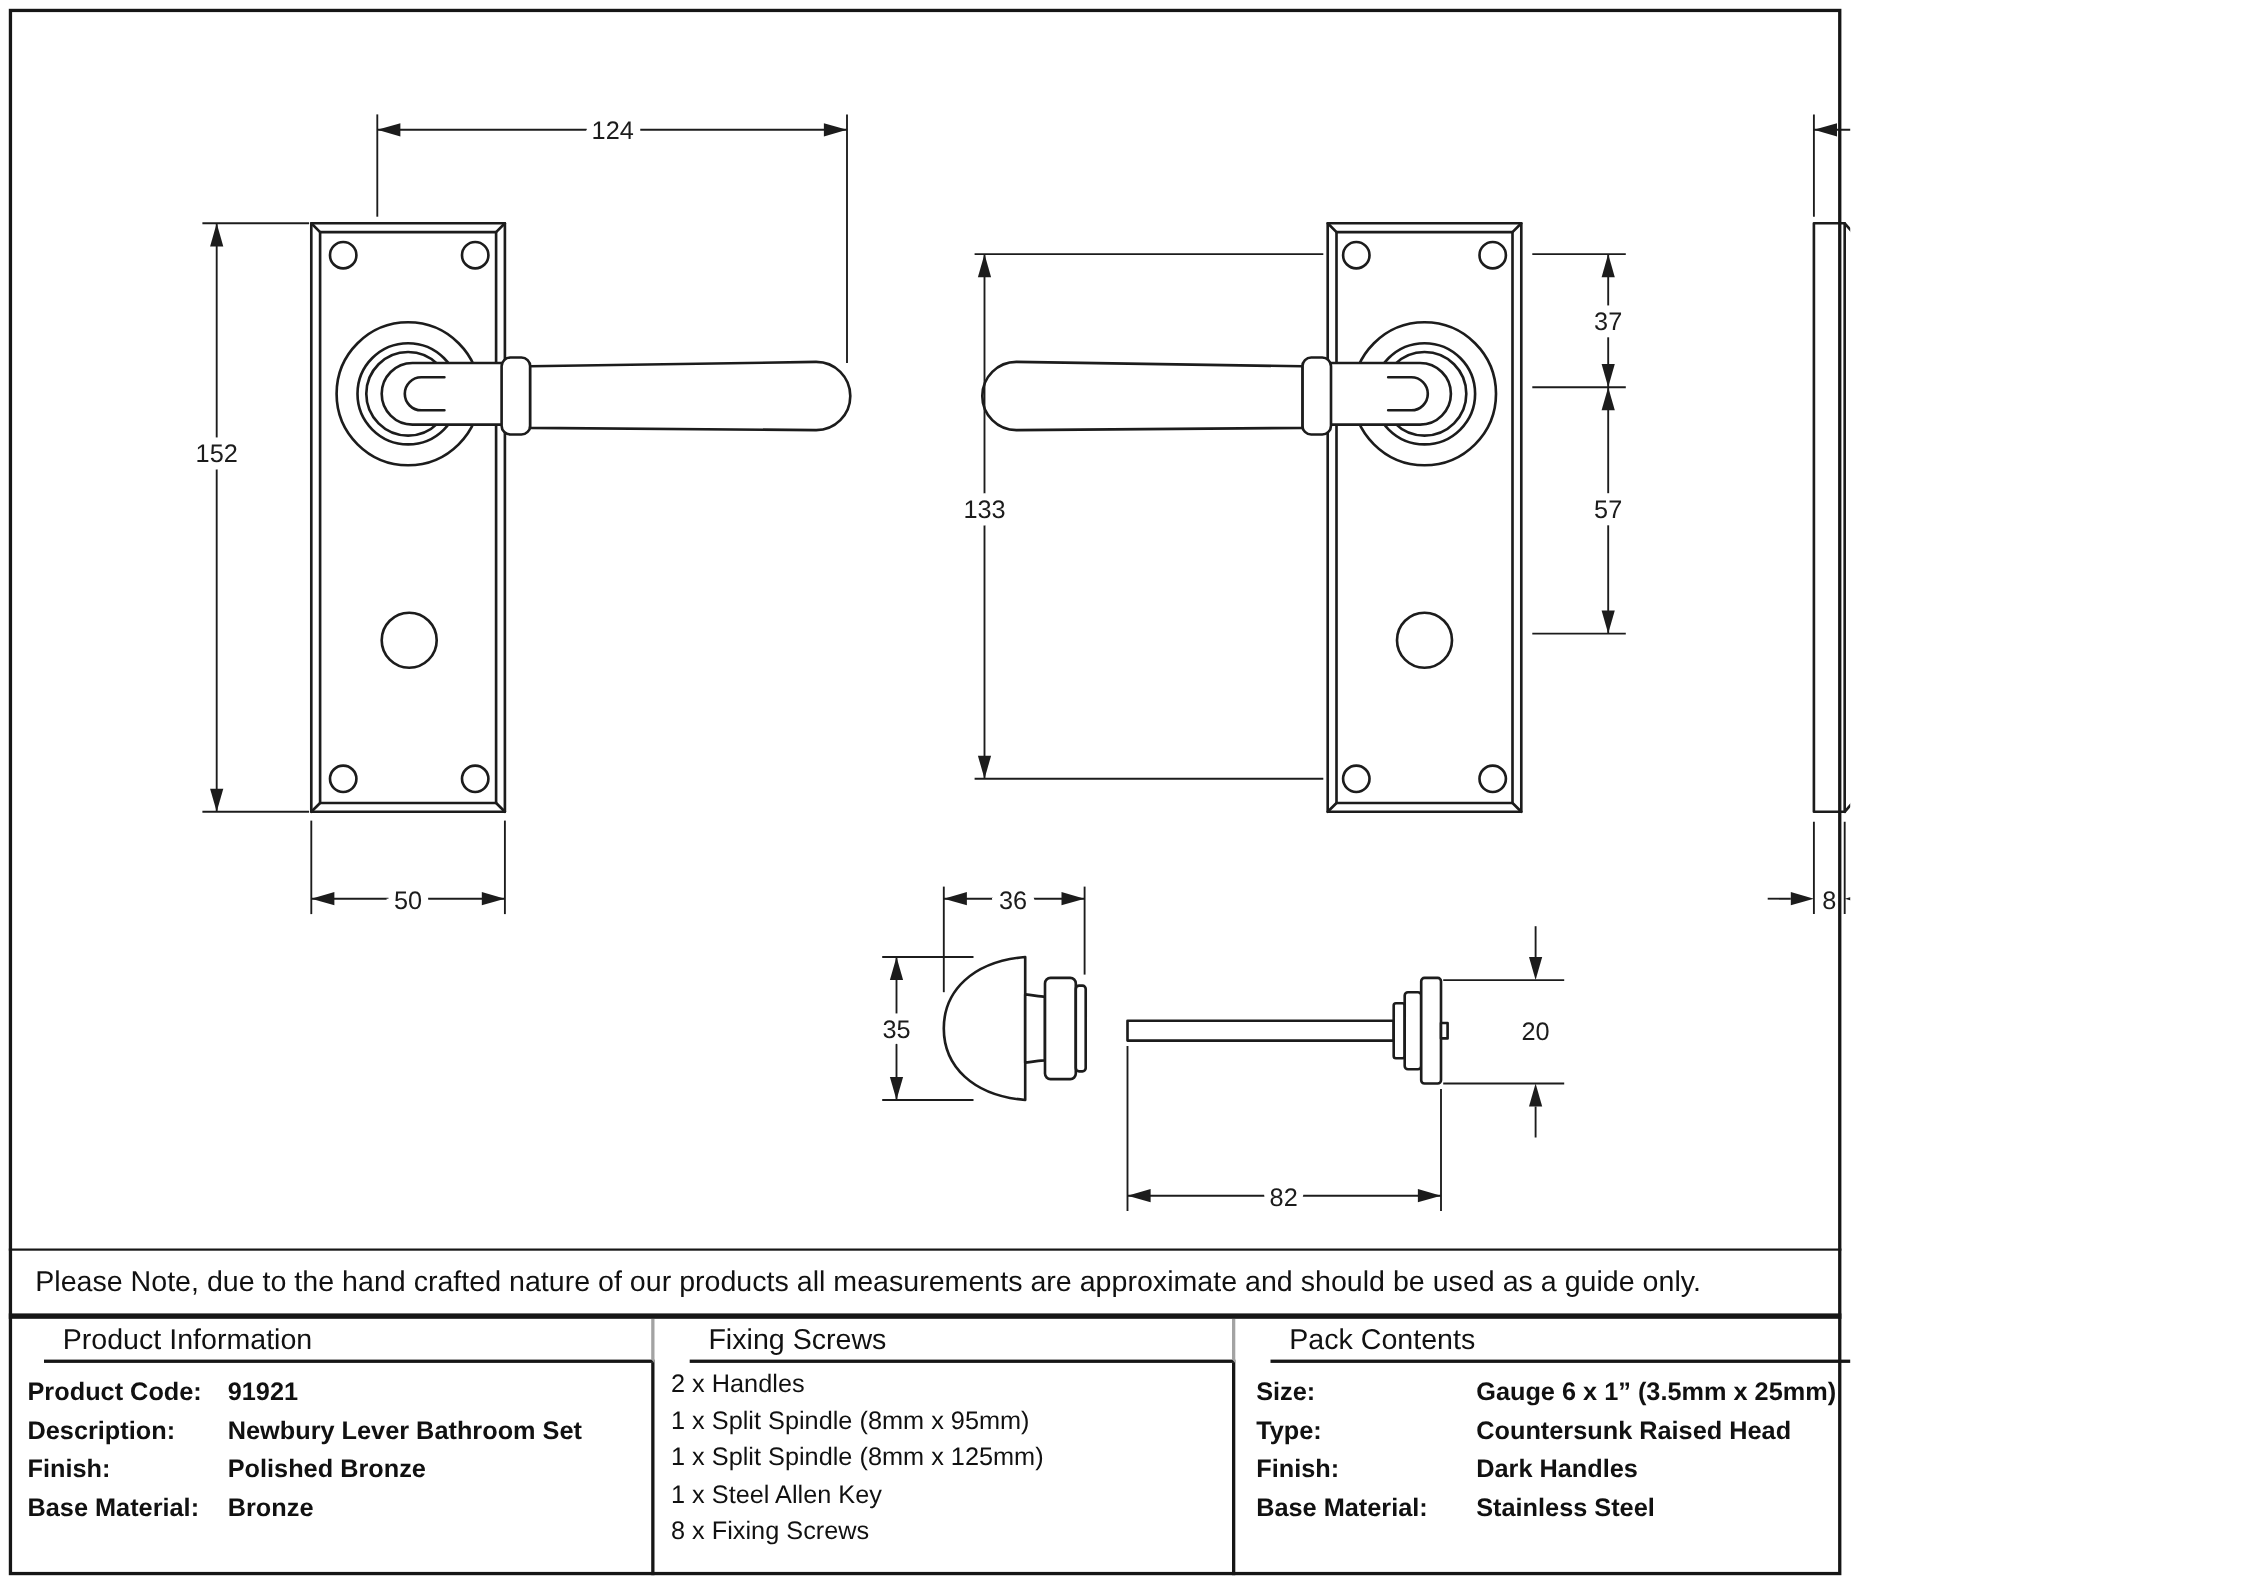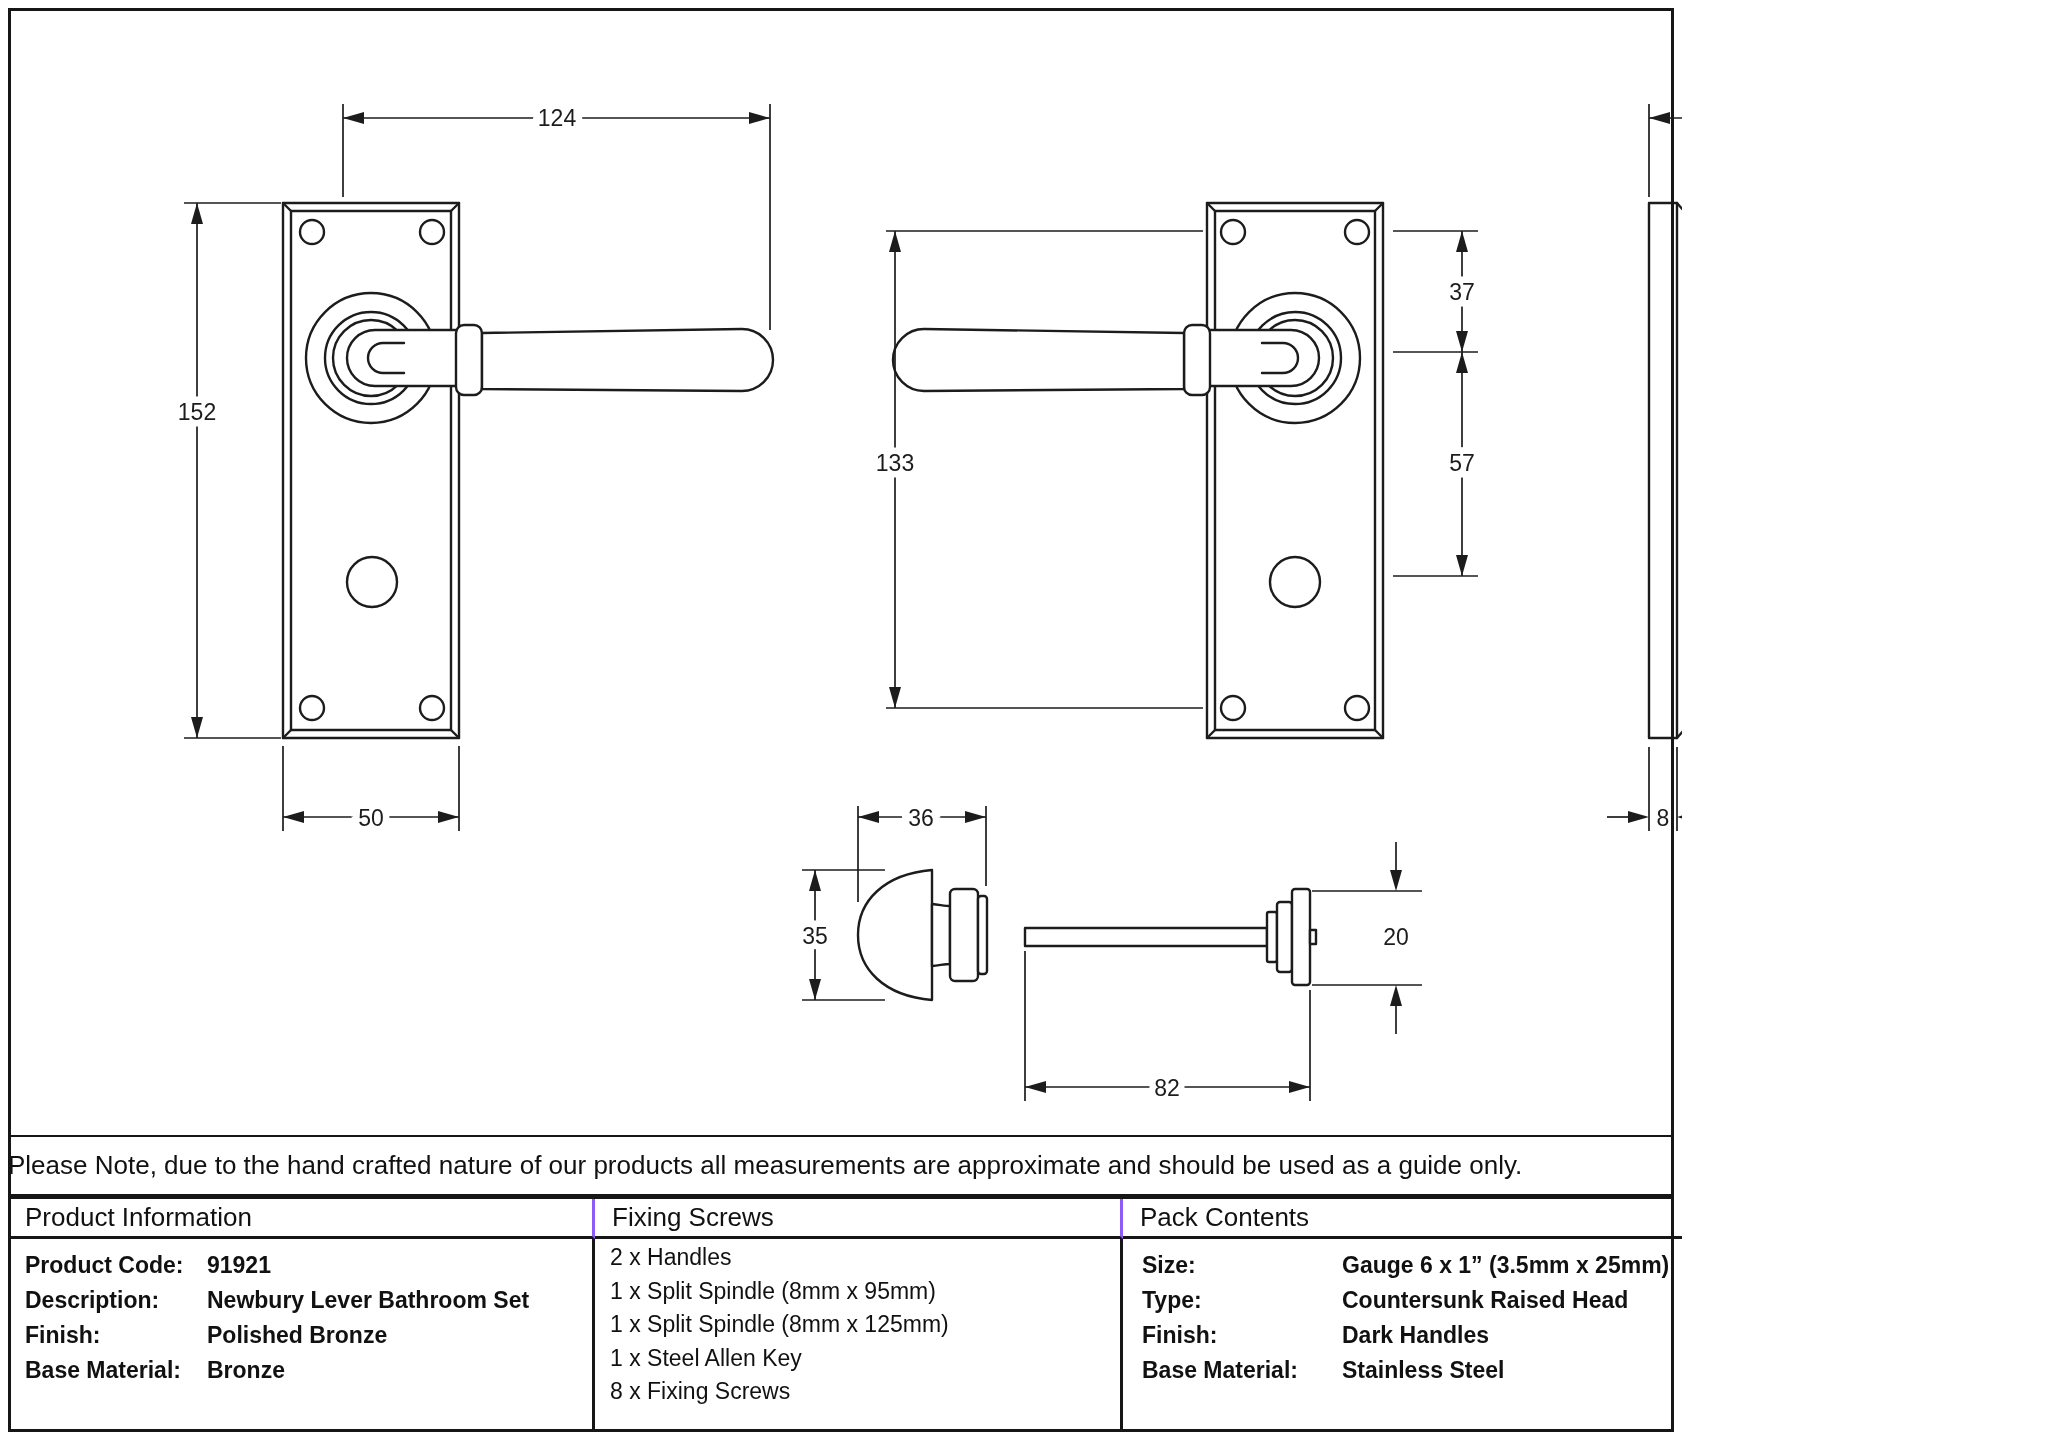--- a/index.html
+++ b/index.html
@@ -6,25 +6,25 @@
   body{font-family:"Liberation Sans",sans-serif;color:#111;}
   #page{position:relative;width:1682px;height:1440px;background:#fff;overflow:hidden;}
   #frame{position:absolute;left:8px;top:8px;right:8px;bottom:8px;border:3px solid #161616;box-sizing:border-box;}
   #drawing{position:absolute;left:0;top:0;width:2048px;height:1137px;}
   .dimtext{font-family:"Liberation Sans",sans-serif;font-size:23px;fill:#1c1c1c;
            text-anchor:middle;dominant-baseline:central;paint-order:stroke;stroke:#ffffff;stroke-width:13px;}
   .dimtext.tight{stroke-width:7px;}
 
   #noterow{position:absolute;left:8px;right:8px;top:1135px;height:64px;box-sizing:border-box;
            border-top:2px solid #161616;border-bottom:5px solid #161616;background:#fff;
-           display:flex;align-items:center;padding-left:0;font-size:26px;}
+           display:flex;align-items:center;padding-left:24px;font-size:26px;}
   #spectable{position:absolute;left:8px;right:8px;top:1199px;bottom:8px;box-sizing:border-box;
            display:grid;grid-template-columns:587px 528px 568px 1fr;grid-template-rows:40px 1fr;background:#fff;}
-  .th{box-sizing:border-box;border-right:3px solid #8b5cf6;border-bottom:3px solid #161616;
-      display:flex;align-items:center;padding-left:17px;font-size:26px;}
+  .th{box-sizing:border-box;border-right:3px solid #a3a3a3;border-bottom:3px solid #161616;
+      display:flex;align-items:center;padding-left:17px;font-size:26px;margin-left:32px;}
   .td{box-sizing:border-box;border-right:3px solid #161616;font-size:23px;}
   .kv{display:flex;line-height:35px;font-weight:bold;}
   .kv .k{width:182px;flex:0 0 182px;}
   .pi-body{padding:9px 0 0 17px;}
   .fs-body{padding:9px 0 0 19px;}
   .fs-body .k{width:200px;flex:0 0 200px;}
   .pc-body{padding:2px 0 0 15px;line-height:33.5px;}
   .brand-cell{grid-column:4;grid-row:1/3;display:flex;align-items:center;justify-content:center;}
   .brand-box{position:relative;width:310px;height:150px;}
   .anvil-svg{position:absolute;left:0;top:22px;width:100px;height:84px;}

